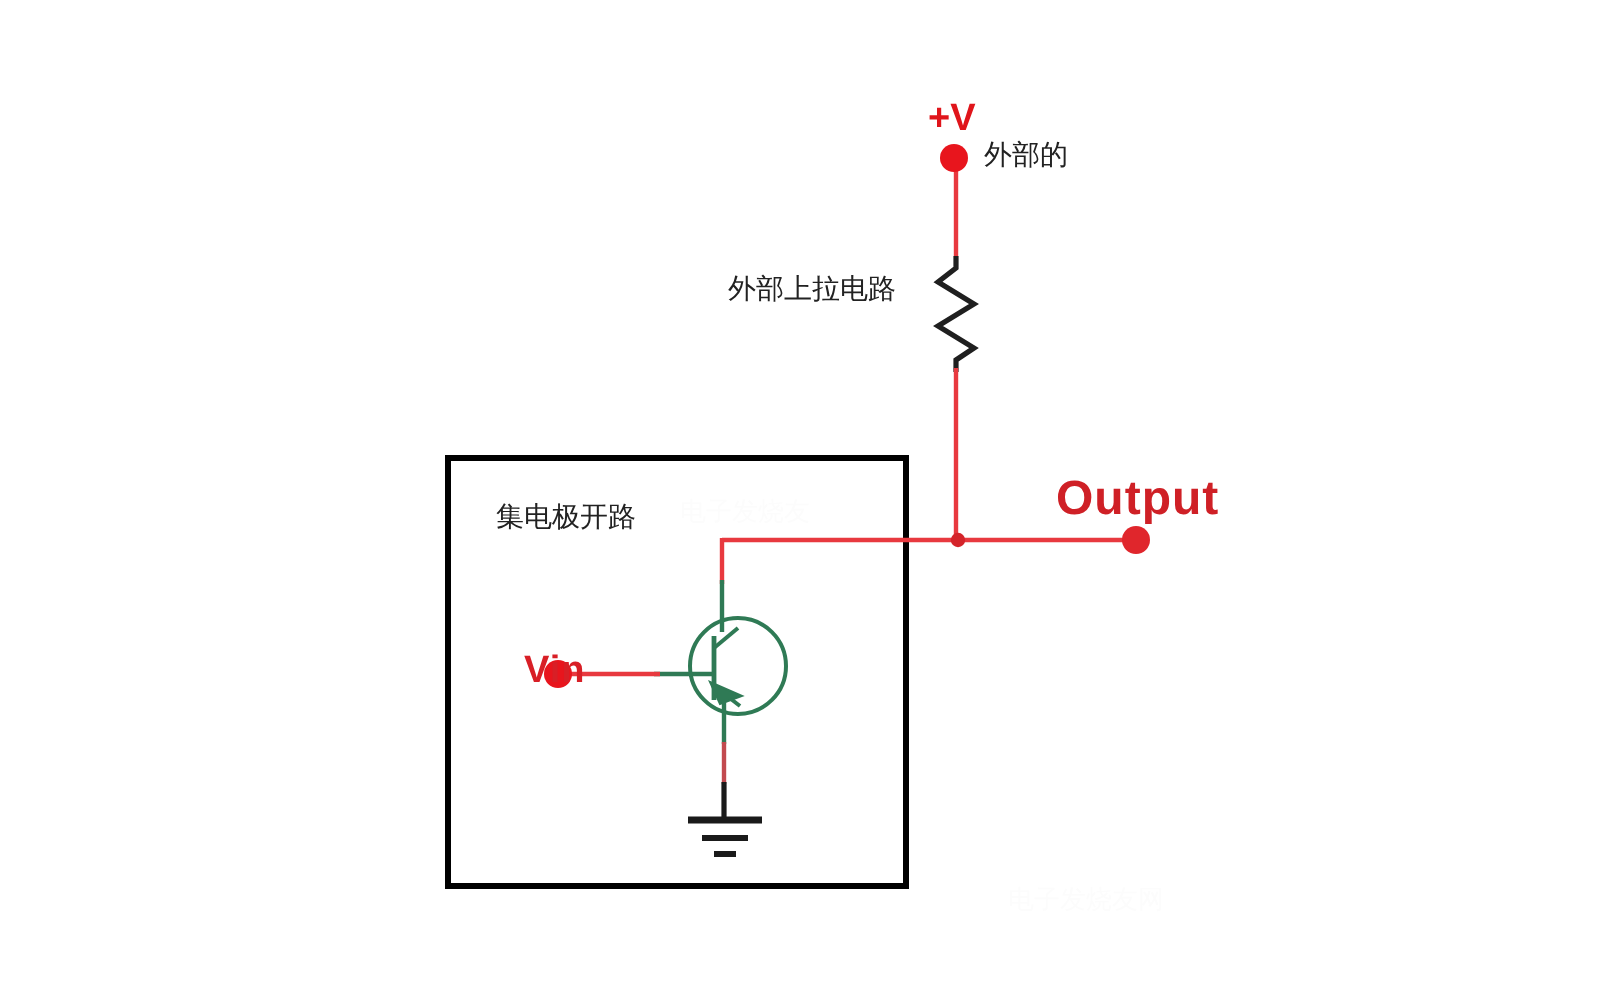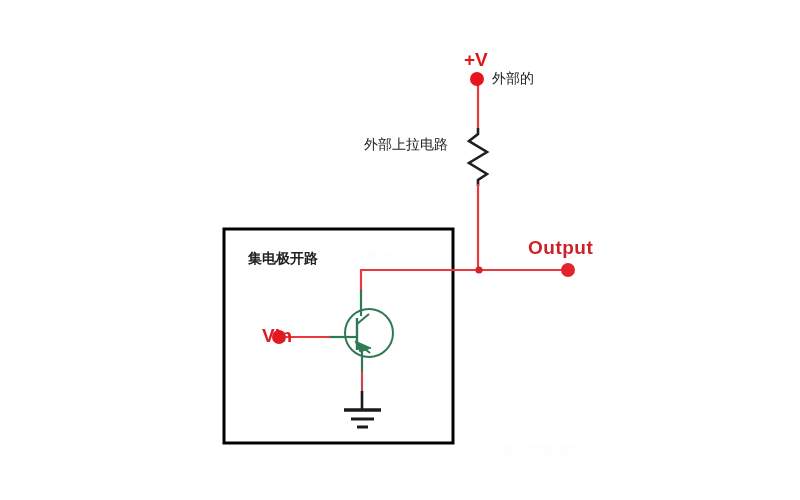--- a/index.html
+++ b/index.html
@@ -46,31 +46,30 @@
   }
   .lbl-pullup {
     left: 364px;
     top: 137px;
     font-size: 14px;
     color: #222222;
   }
   .lbl-output {
     left: 528px;
     top: 238px;
-    font-size: 19px;
+    font-size: 24px;
     font-weight: bold;
     color: #cf2026;
     letter-spacing: 0.5px;
   }
   .lbl-opencollector {
     left: 248px;
     top: 251px;
     font-size: 14px;
     color: #222222;
-    font-weight: bold;
   }
   .lbl-vin {
     left: 262px;
     top: 300px;
     font-size: 19px;
     font-weight: bold;
     color: #d81f26;
     letter-spacing: 0.5px;
     margin-top: 26px;
   }

